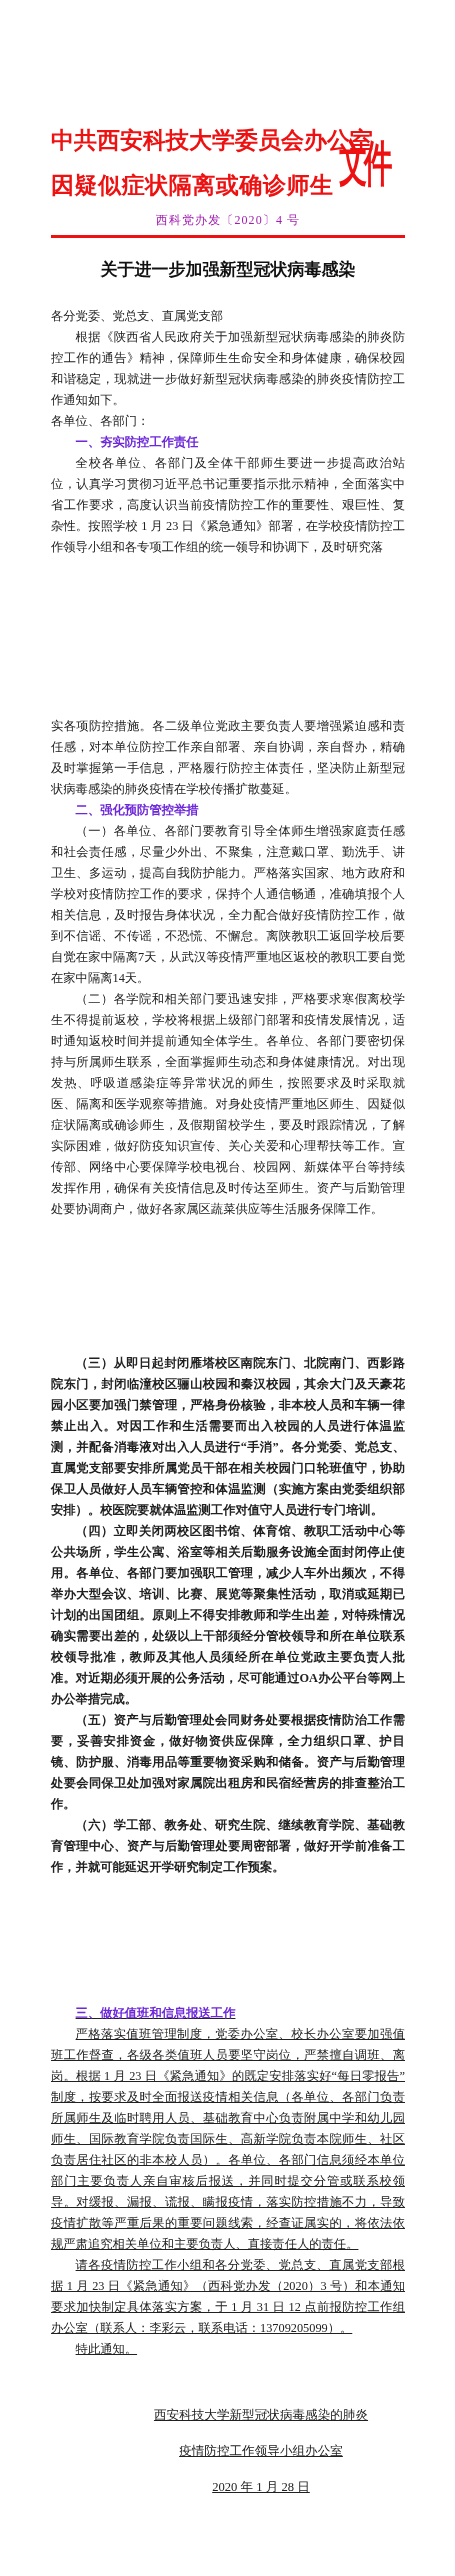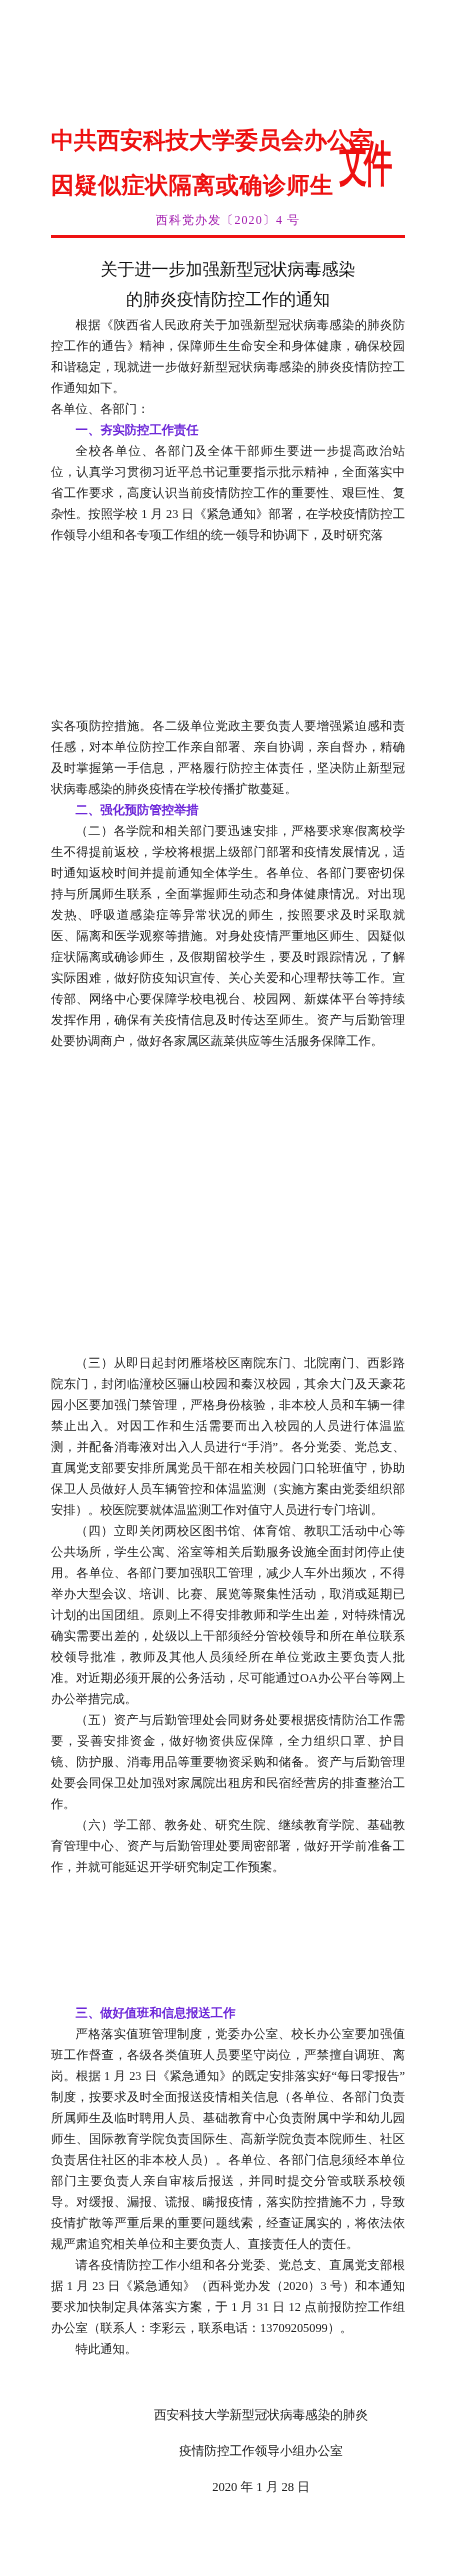--- a/index.html
+++ b/index.html
@@ -17,22 +17,22 @@
     height:644px;
     overflow:hidden;
     background:#ffffff;
   }
   .content{
     margin:0 51px;
     width:354px;
   }
   .page-1{padding-top:118px;}
   .page-2{padding-top:72px;}
-  .page-3{padding-top:65px;}
-  .page-4{padding-top:71px;}
+  .page-3{padding-top:65px;font-weight:bold;}
+  .page-4{padding-top:71px;text-decoration:underline;}
 
   
   .letterhead{
     display:flex;
     align-items:center;
     justify-content:flex-start;
   }
   .org-lines{
     width:282px;
     text-align:justify;
@@ -66,21 +66,21 @@
   }
   .red-rule{
     margin-top:4.6px;
     height:2.9px;
     background:#ee1111;
   }
   .title{
     margin:17px 0 0 0;
     text-align:center;
     font-size:17px;
-    font-weight:normal;
+    font-weight:bold;
     line-height:30px;
     color:#111;
   }
   .title .title-line{display:block;}
 
   
   .para{
     margin:0;
     font-size:12.3px;
     line-height:21px;
@@ -122,37 +122,38 @@
         </div>
         <div class="doc-mark">文件</div>
       </div>
 
       <div class="doc-number">西科党办发〔2020〕4 号</div>
 
       <div class="red-rule"></div>
 
       <h1 class="title">
         <span class="title-line">关于进一步加强新型冠状病毒感染</span>
-        <span class="title-line">的肺炎疫情防控工作的通知</span>
       </h1>
 
+      <p class="para no-indent recipients">各分党委、党总支、直属党支部</p>
       <p class="para">根据《陕西省人民政府关于加强新型冠状病毒感染的肺炎防控工作的通告》精神，保障师生生命安全和身体健康，确保校园和谐稳定，现就进一步做好新型冠状病毒感染的肺炎疫情防控工作通知如下。</p>
 
       <p class="para no-indent">各单位、各部门：</p>
 
       <p class="para heading">一、夯实防控工作责任</p>
       <p class="para">全校各单位、各部门及全体干部师生要进一步提高政治站位，认真学习贯彻习近平总书记重要指示批示精神，全面落实中省工作要求，高度认识当前疫情防控工作的重要性、艰巨性、复杂性。按照学校 1 月 23 日《紧急通知》部署，在学校疫情防控工作领导小组和各专项工作组的统一领导和协调下，及时研究落</p>
     </div>
   </section>
 
   <section class="page page-2">
     <div class="content">
       <p class="para no-indent">实各项防控措施。各二级单位党政主要负责人要增强紧迫感和责任感，对本单位防控工作亲自部署、亲自协调，亲自督办，精确及时掌握第一手信息，严格履行防控主体责任，坚决防止新型冠状病毒感染的肺炎疫情在学校传播扩散蔓延。</p>
 
       <p class="para heading">二、强化预防管控举措</p>
+      <p class="para">（一）各单位、各部门要教育引导全体师生增强家庭责任感和社会责任感，尽量少外出、不聚集，注意戴口罩、勤洗手、讲卫生、多运动，提高自我防护能力。严格落实国家、地方政府和学校对疫情防控工作的要求，保持个人通信畅通，准确填报个人相关信息，及时报告身体状况，全力配合做好疫情防控工作，做到不信谣、不传谣，不恐慌、不懈怠。离陕教职工返回学校后要自觉在家中隔离7天，从武汉等疫情严重地区返校的教职工要自觉在家中隔离14天。</p>
       <p class="para">（二）各学院和相关部门要迅速安排，严格要求寒假离校学生不得提前返校，学校将根据上级部门部署和疫情发展情况，适时通知返校时间并提前通知全体学生。各单位、各部门要密切保持与所属师生联系，全面掌握师生动态和身体健康情况。对出现发热、呼吸道感染症等异常状况的师生，按照要求及时采取就医、隔离和医学观察等措施。对身处疫情严重地区师生、因疑似症状隔离或确诊师生，及假期留校学生，要及时跟踪情况，了解实际困难，做好防疫知识宣传、关心关爱和心理帮扶等工作。宣传部、网络中心要保障学校电视台、校园网、新媒体平台等持续发挥作用，确保有关疫情信息及时传达至师生。资产与后勤管理处要协调商户，做好各家属区蔬菜供应等生活服务保障工作。</p>
     </div>
   </section>
 
   <section class="page page-3">
     <div class="content">
       <p class="para">（三）从即日起封闭雁塔校区南院东门、北院南门、西影路院东门，封闭临潼校区骊山校园和秦汉校园，其余大门及天豪花园小区要加强门禁管理，严格身份核验，非本校人员和车辆一律禁止出入。对因工作和生活需要而出入校园的人员进行体温监测，并配备消毒液对出入人员进行“手消”。各分党委、党总支、直属党支部要安排所属党员干部在相关校园门口轮班值守，协助保卫人员做好人员车辆管控和体温监测（实施方案由党委组织部安排）。校医院要就体温监测工作对值守人员进行专门培训。</p>
       <p class="para">（四）立即关闭两校区图书馆、体育馆、教职工活动中心等公共场所，学生公寓、浴室等相关后勤服务设施全面封闭停止使用。各单位、各部门要加强职工管理，减少人车外出频次，不得举办大型会议、培训、比赛、展览等聚集性活动，取消或延期已计划的出国团组。原则上不得安排教师和学生出差，对特殊情况确实需要出差的，处级以上干部须经分管校领导和所在单位联系校领导批准，教师及其他人员须经所在单位党政主要负责人批准。对近期必须开展的公务活动，尽可能通过OA办公平台等网上办公举措完成。</p>
       <p class="para">（五）资产与后勤管理处会同财务处要根据疫情防治工作需要，妥善安排资金，做好物资供应保障，全力组织口罩、护目镜、防护服、消毒用品等重要物资采购和储备。资产与后勤管理处要会同保卫处加强对家属院出租房和民宿经营房的排查整治工作。</p>
       <p class="para">（六）学工部、教务处、研究生院、继续教育学院、基础教育管理中心、资产与后勤管理处要周密部署，做好开学前准备工作，并就可能延迟开学研究制定工作预案。</p>

